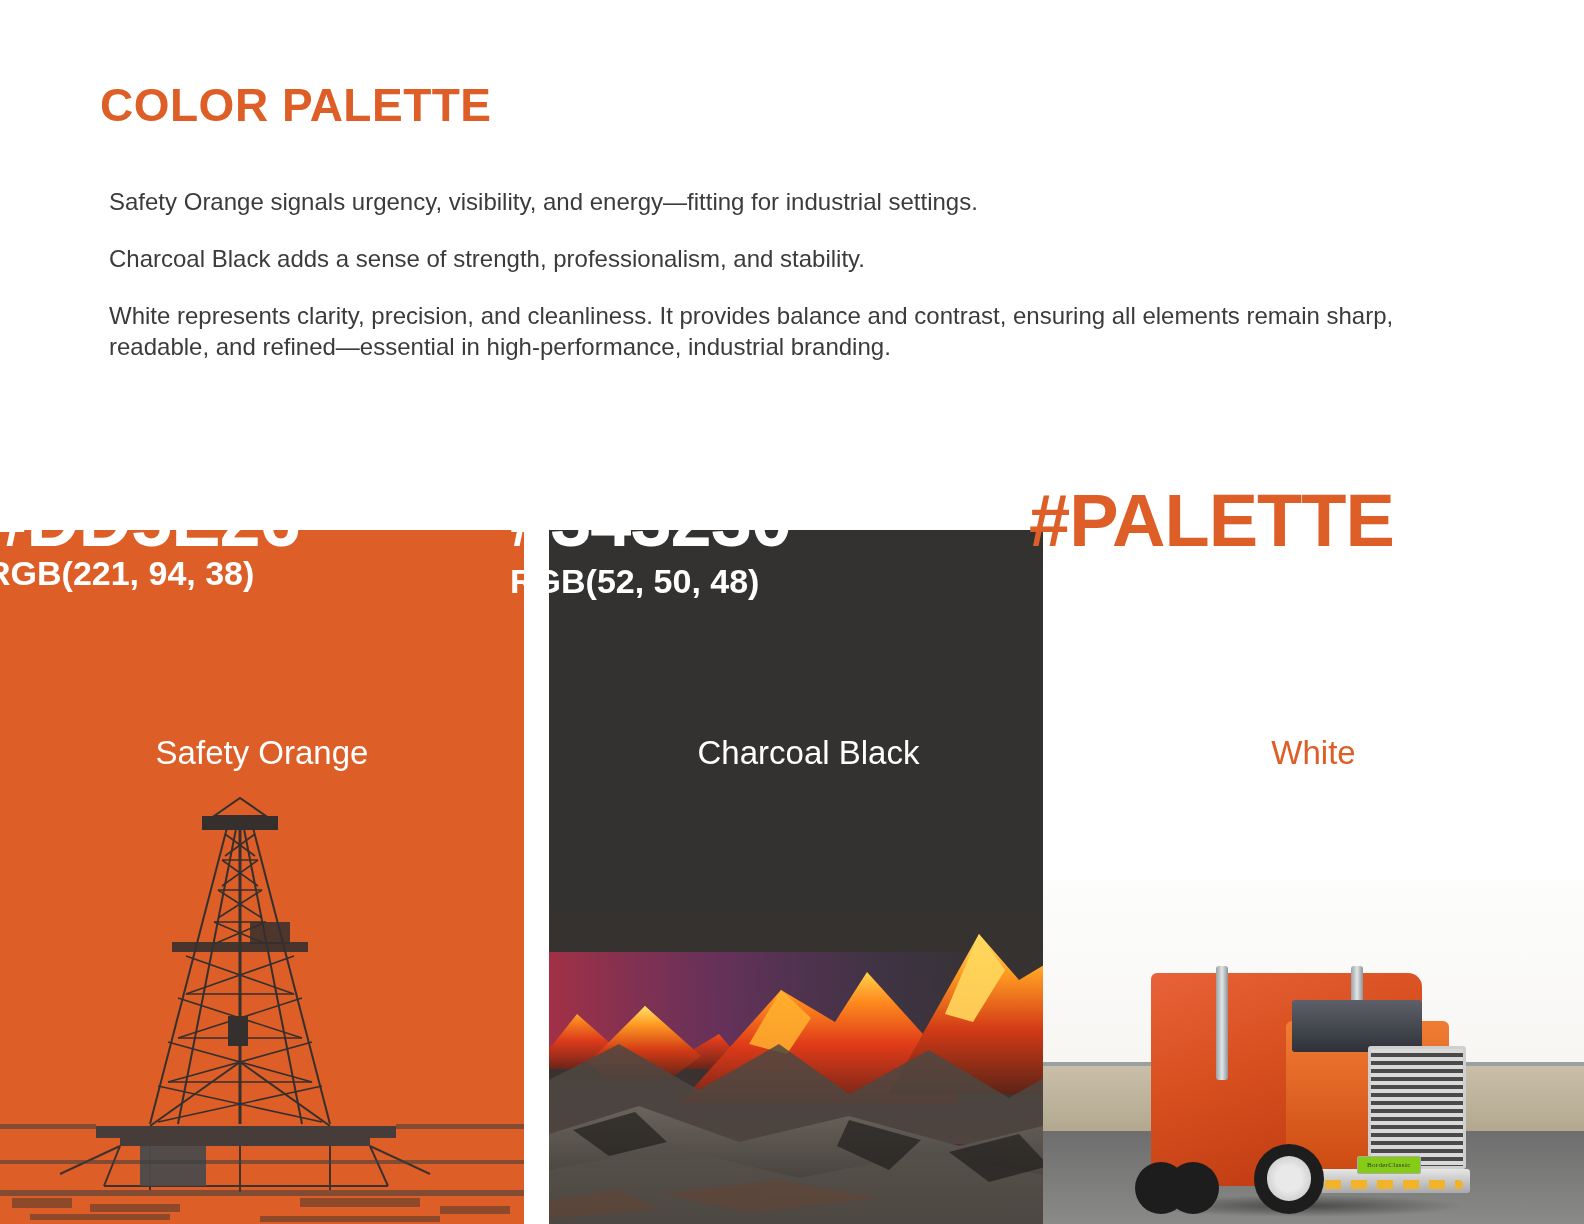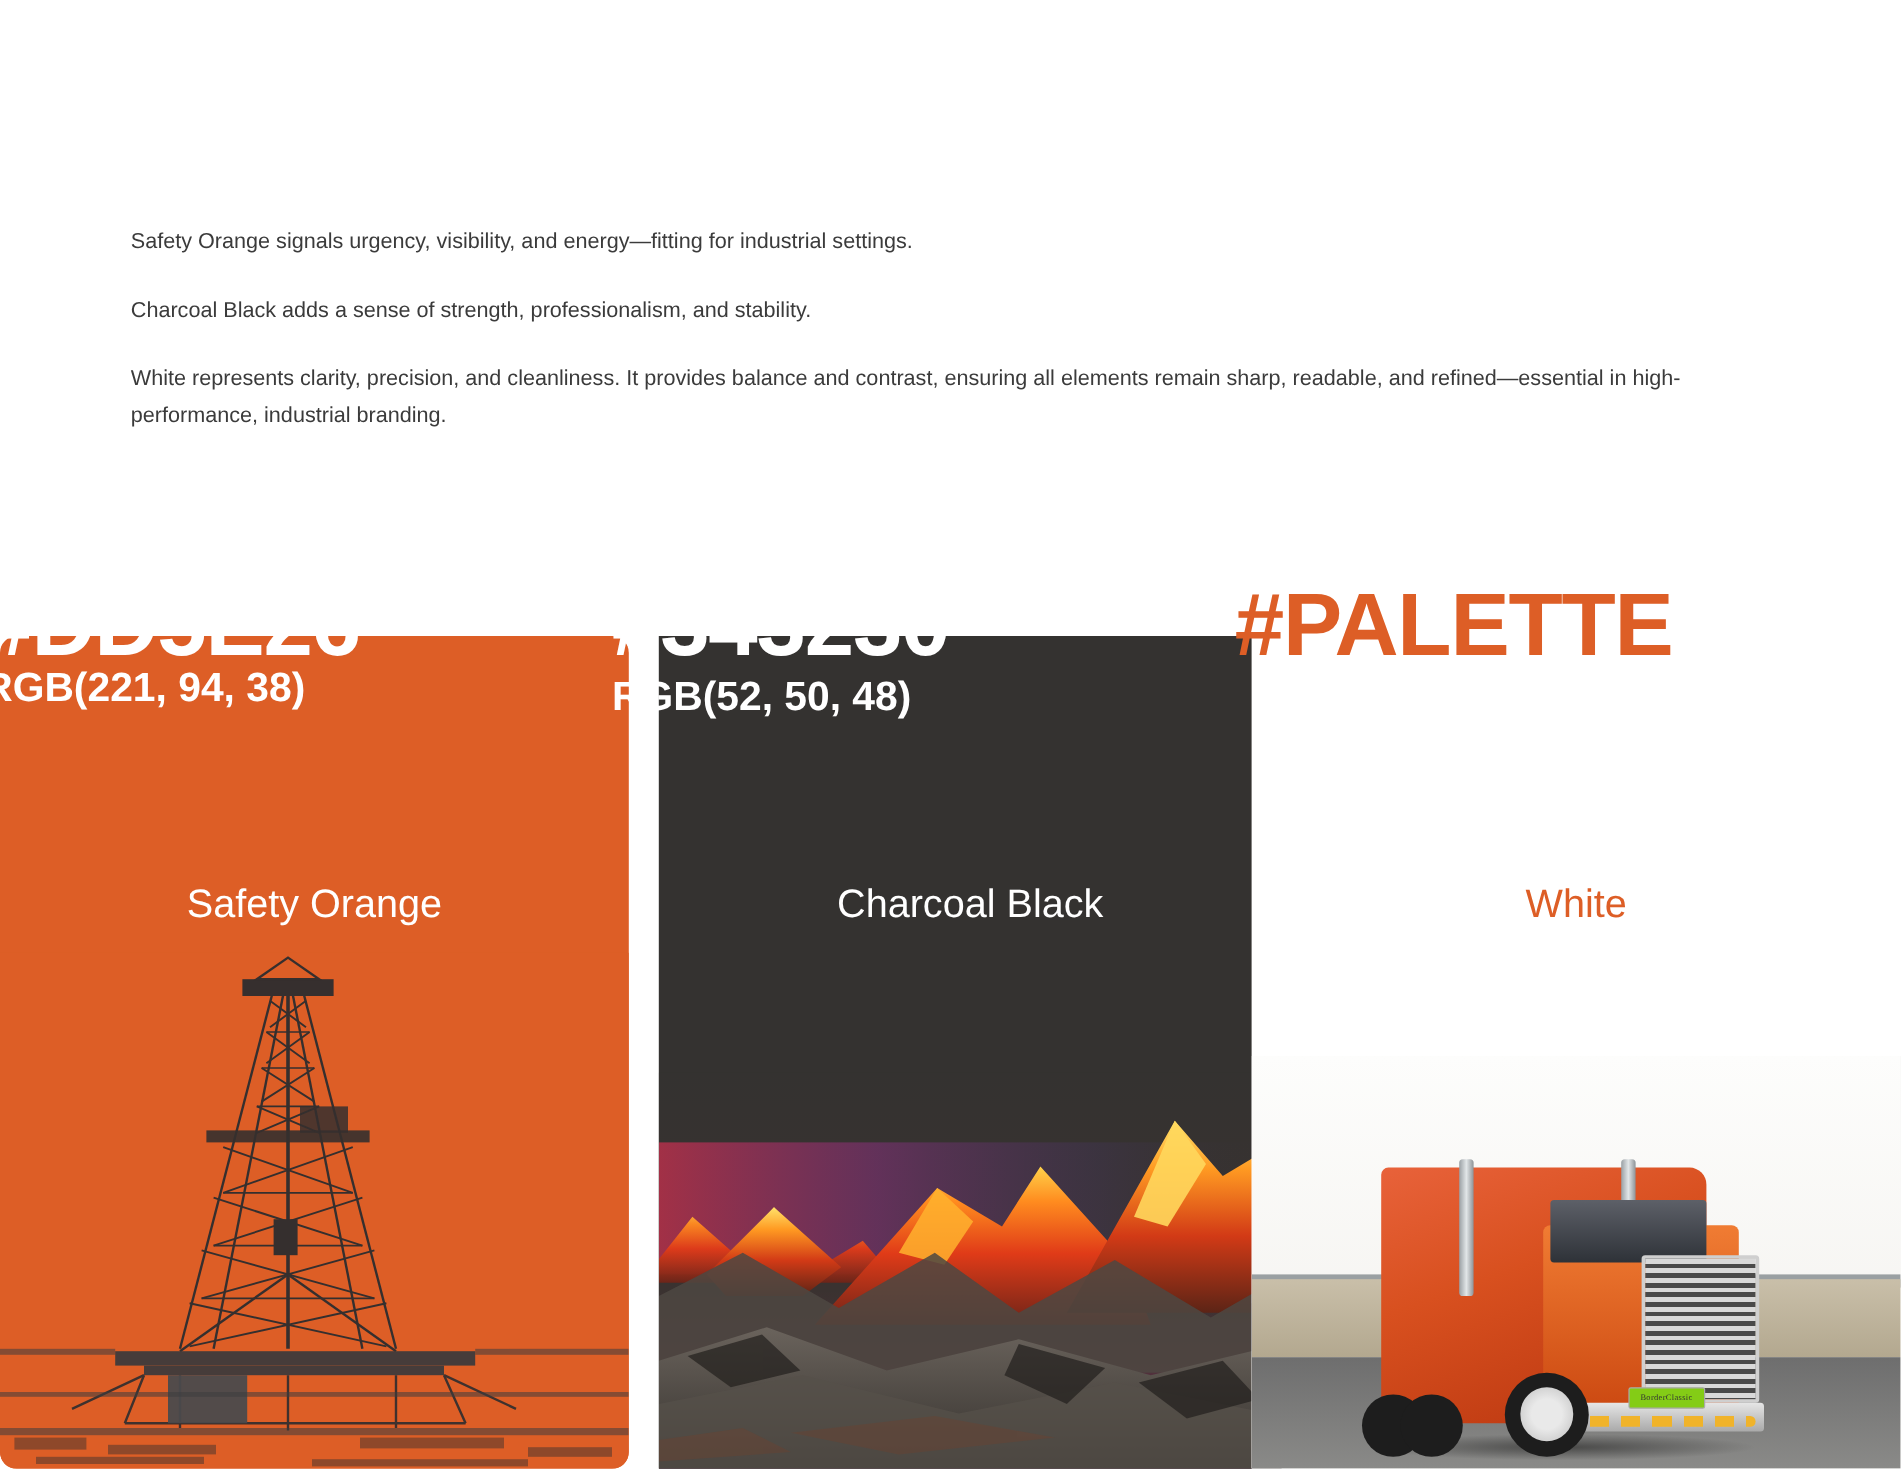--- a/index.html
+++ b/index.html
@@ -16,40 +16,40 @@
     position:absolute;left:100px;top:78px;
     font-size:46px;font-weight:bold;
     letter-spacing:0.5px;
     color:#dd5e26;
     font-family:"Liberation Sans", sans-serif;
   }
 
   .para{
     position:absolute;left:109px;
     width:1370px;
-    font-size:18px;
+    font-size:24px;
     line-height:31px;
     color:#3b3b3b;
     font-family:"Liberation Sans", sans-serif;
     font-weight:400;
   }
   .p1{top:186px;}
   .p2{top:243px;}
   .p3{top:300px;width:1360px;}
 
   
   .band{
     position:absolute;left:0;top:530px;
     width:1584px;height:694px;
   }
   .col{
     position:absolute;top:0;height:694px;
     overflow:hidden;
   }
-  .col-orange{left:0;width:524px;background:#dd5e26;border-radius:14px;}
+  .col-orange{left:0;width:524px;background:#dd5e26;}
   .col-charcoal{left:524px;width:519px;background:#343230;margin-left:25px;}
   .col-white{left:1043px;width:541px;background:#ffffff;}
 
   
   .hexwrap{
     position:absolute;top:-58px;left:0;
     width:1304px;height:160px;
     pointer-events:none;
   }
   .hex{
@@ -164,20 +164,21 @@
   .truck-shadow{
     position:absolute;left:18%;bottom:2%;width:60%;height:22px;
     background:radial-gradient(ellipse,rgba(0,0,0,.45),rgba(0,0,0,0) 70%);
   }
 </style>
 </head>
 <body>
 
 <div class="page">
 
+  <div class="title">COLOR PALETTE</div>
 
   <div class="para p1">Safety Orange signals urgency, visibility, and energy—fitting for industrial settings.</div>
 
   <div class="para p2">Charcoal Black adds a sense of strength, professionalism, and stability.</div>
 
   <div class="para p3">White represents clarity, precision, and cleanliness. It provides balance and contrast, ensuring all elements remain sharp, readable, and refined—essential in high-performance, industrial branding.</div>
 
   <div class="band">
 
     <div class="col col-orange">

